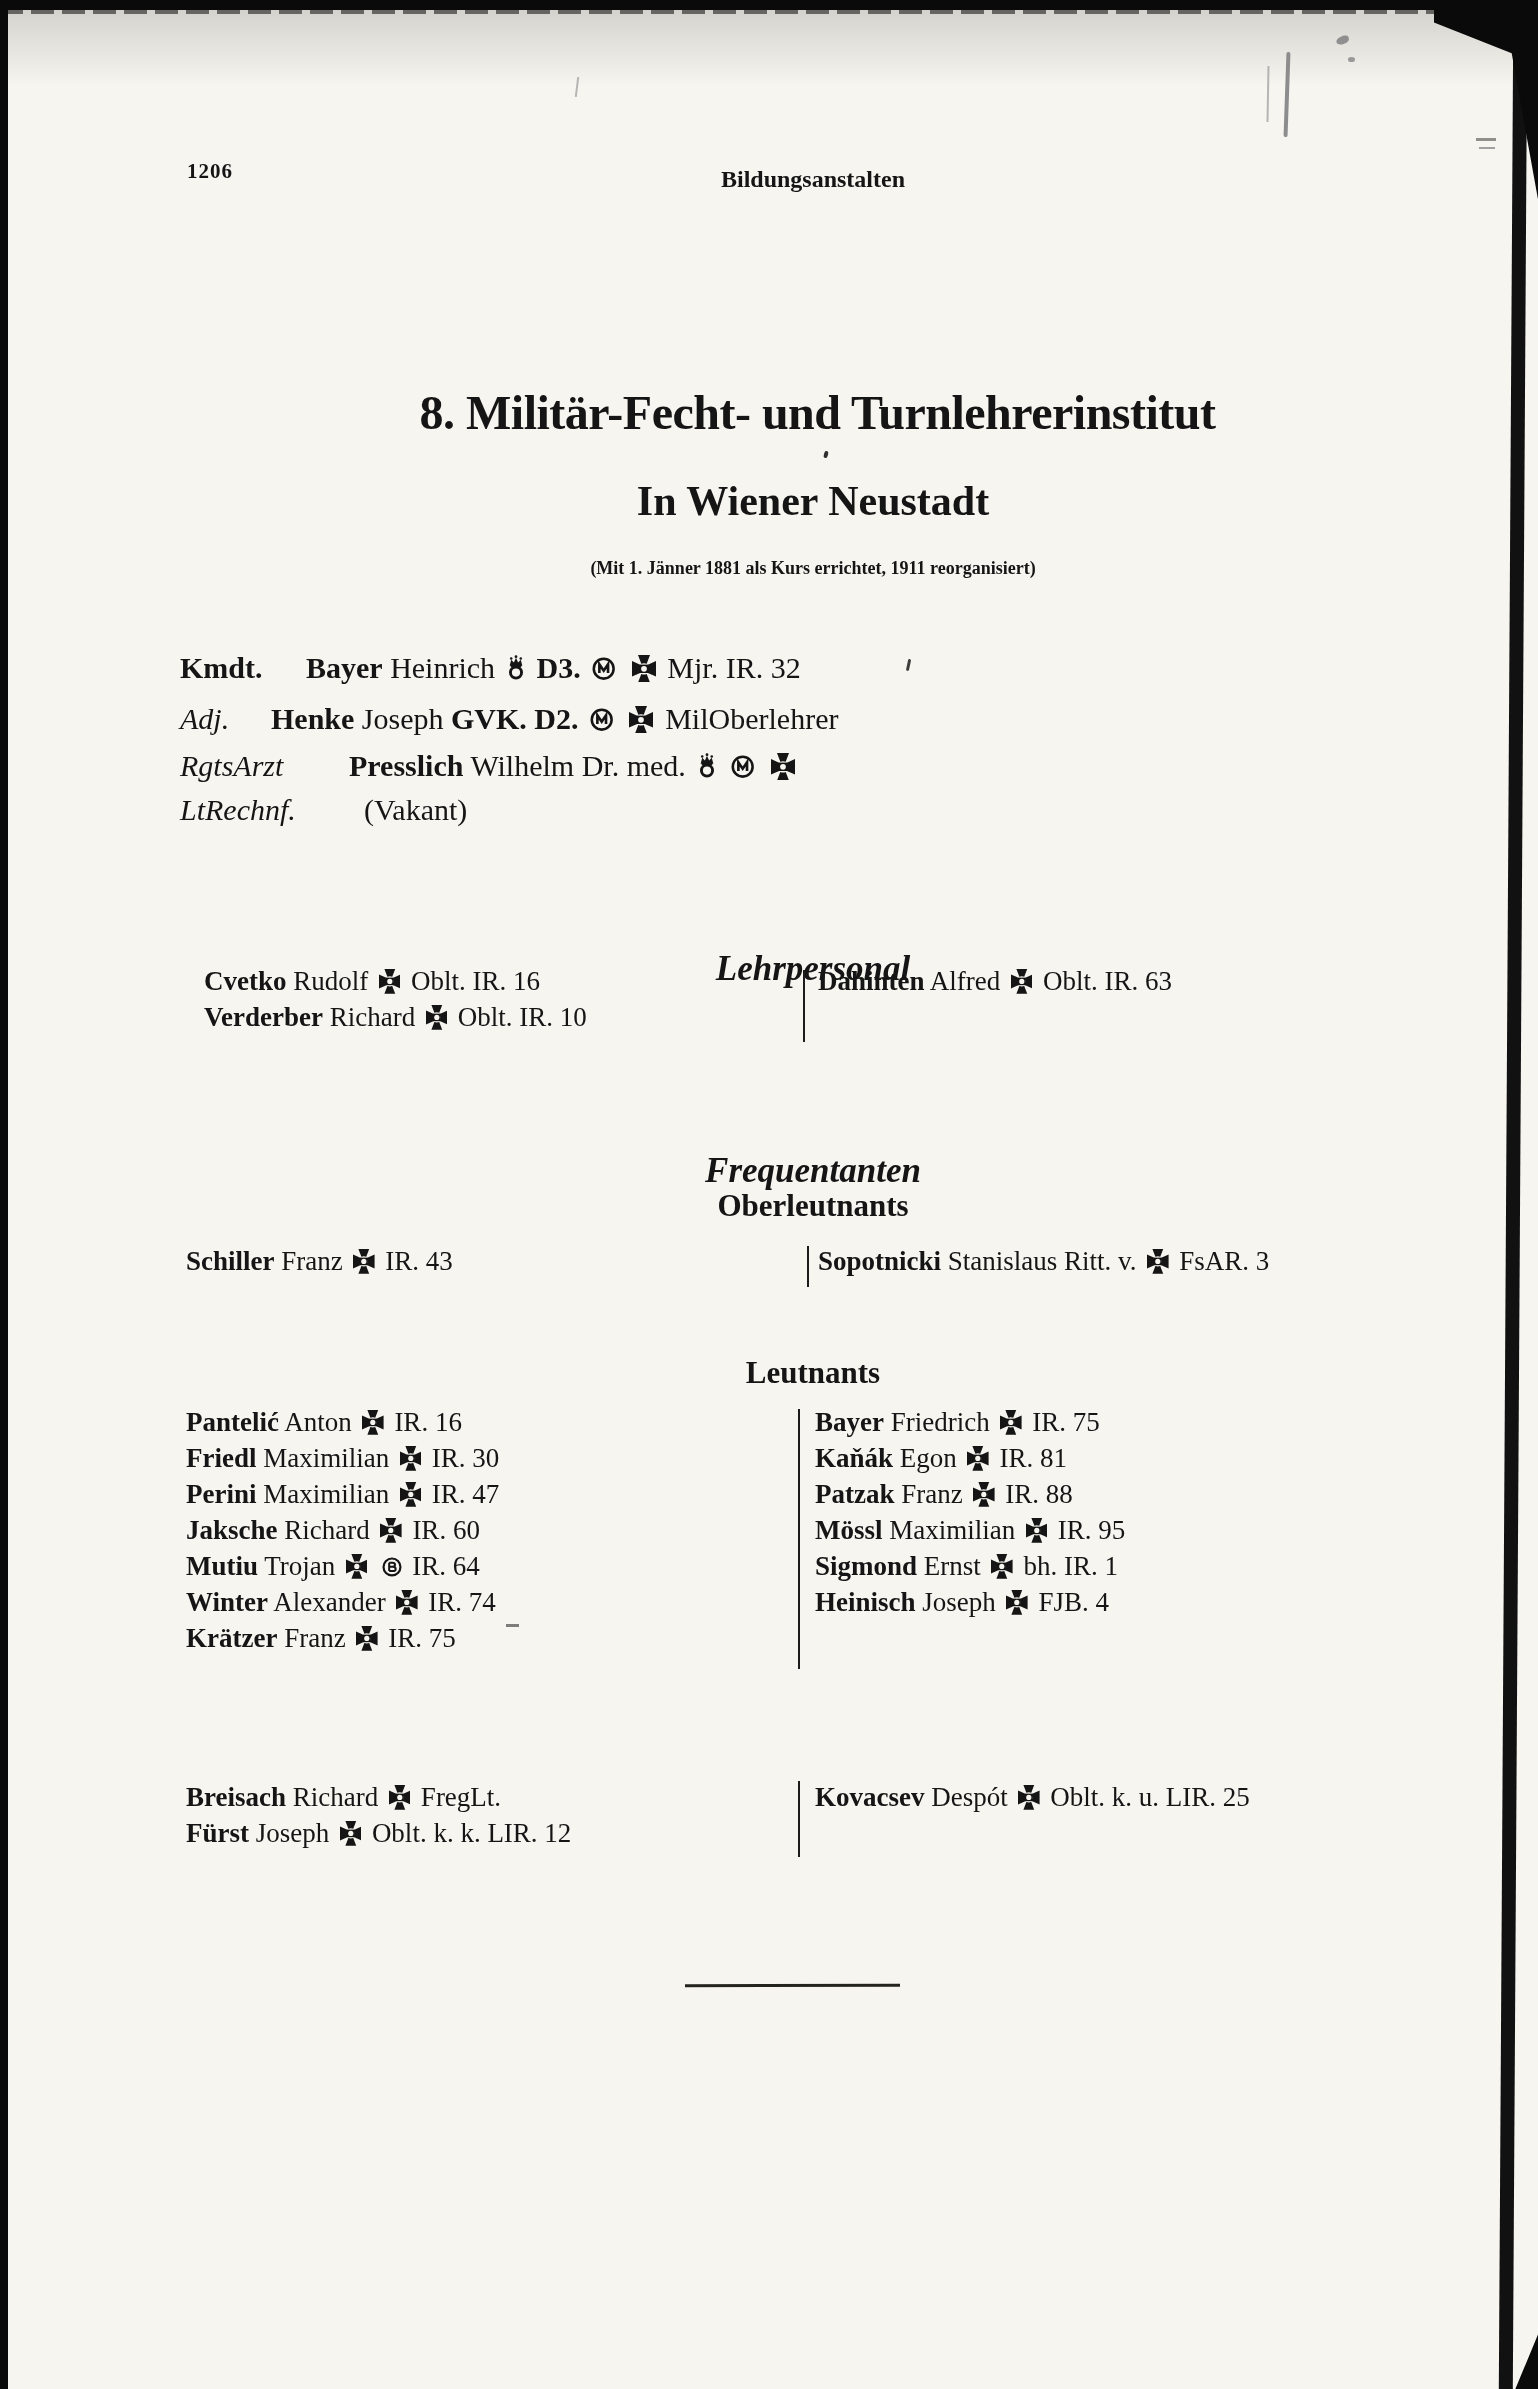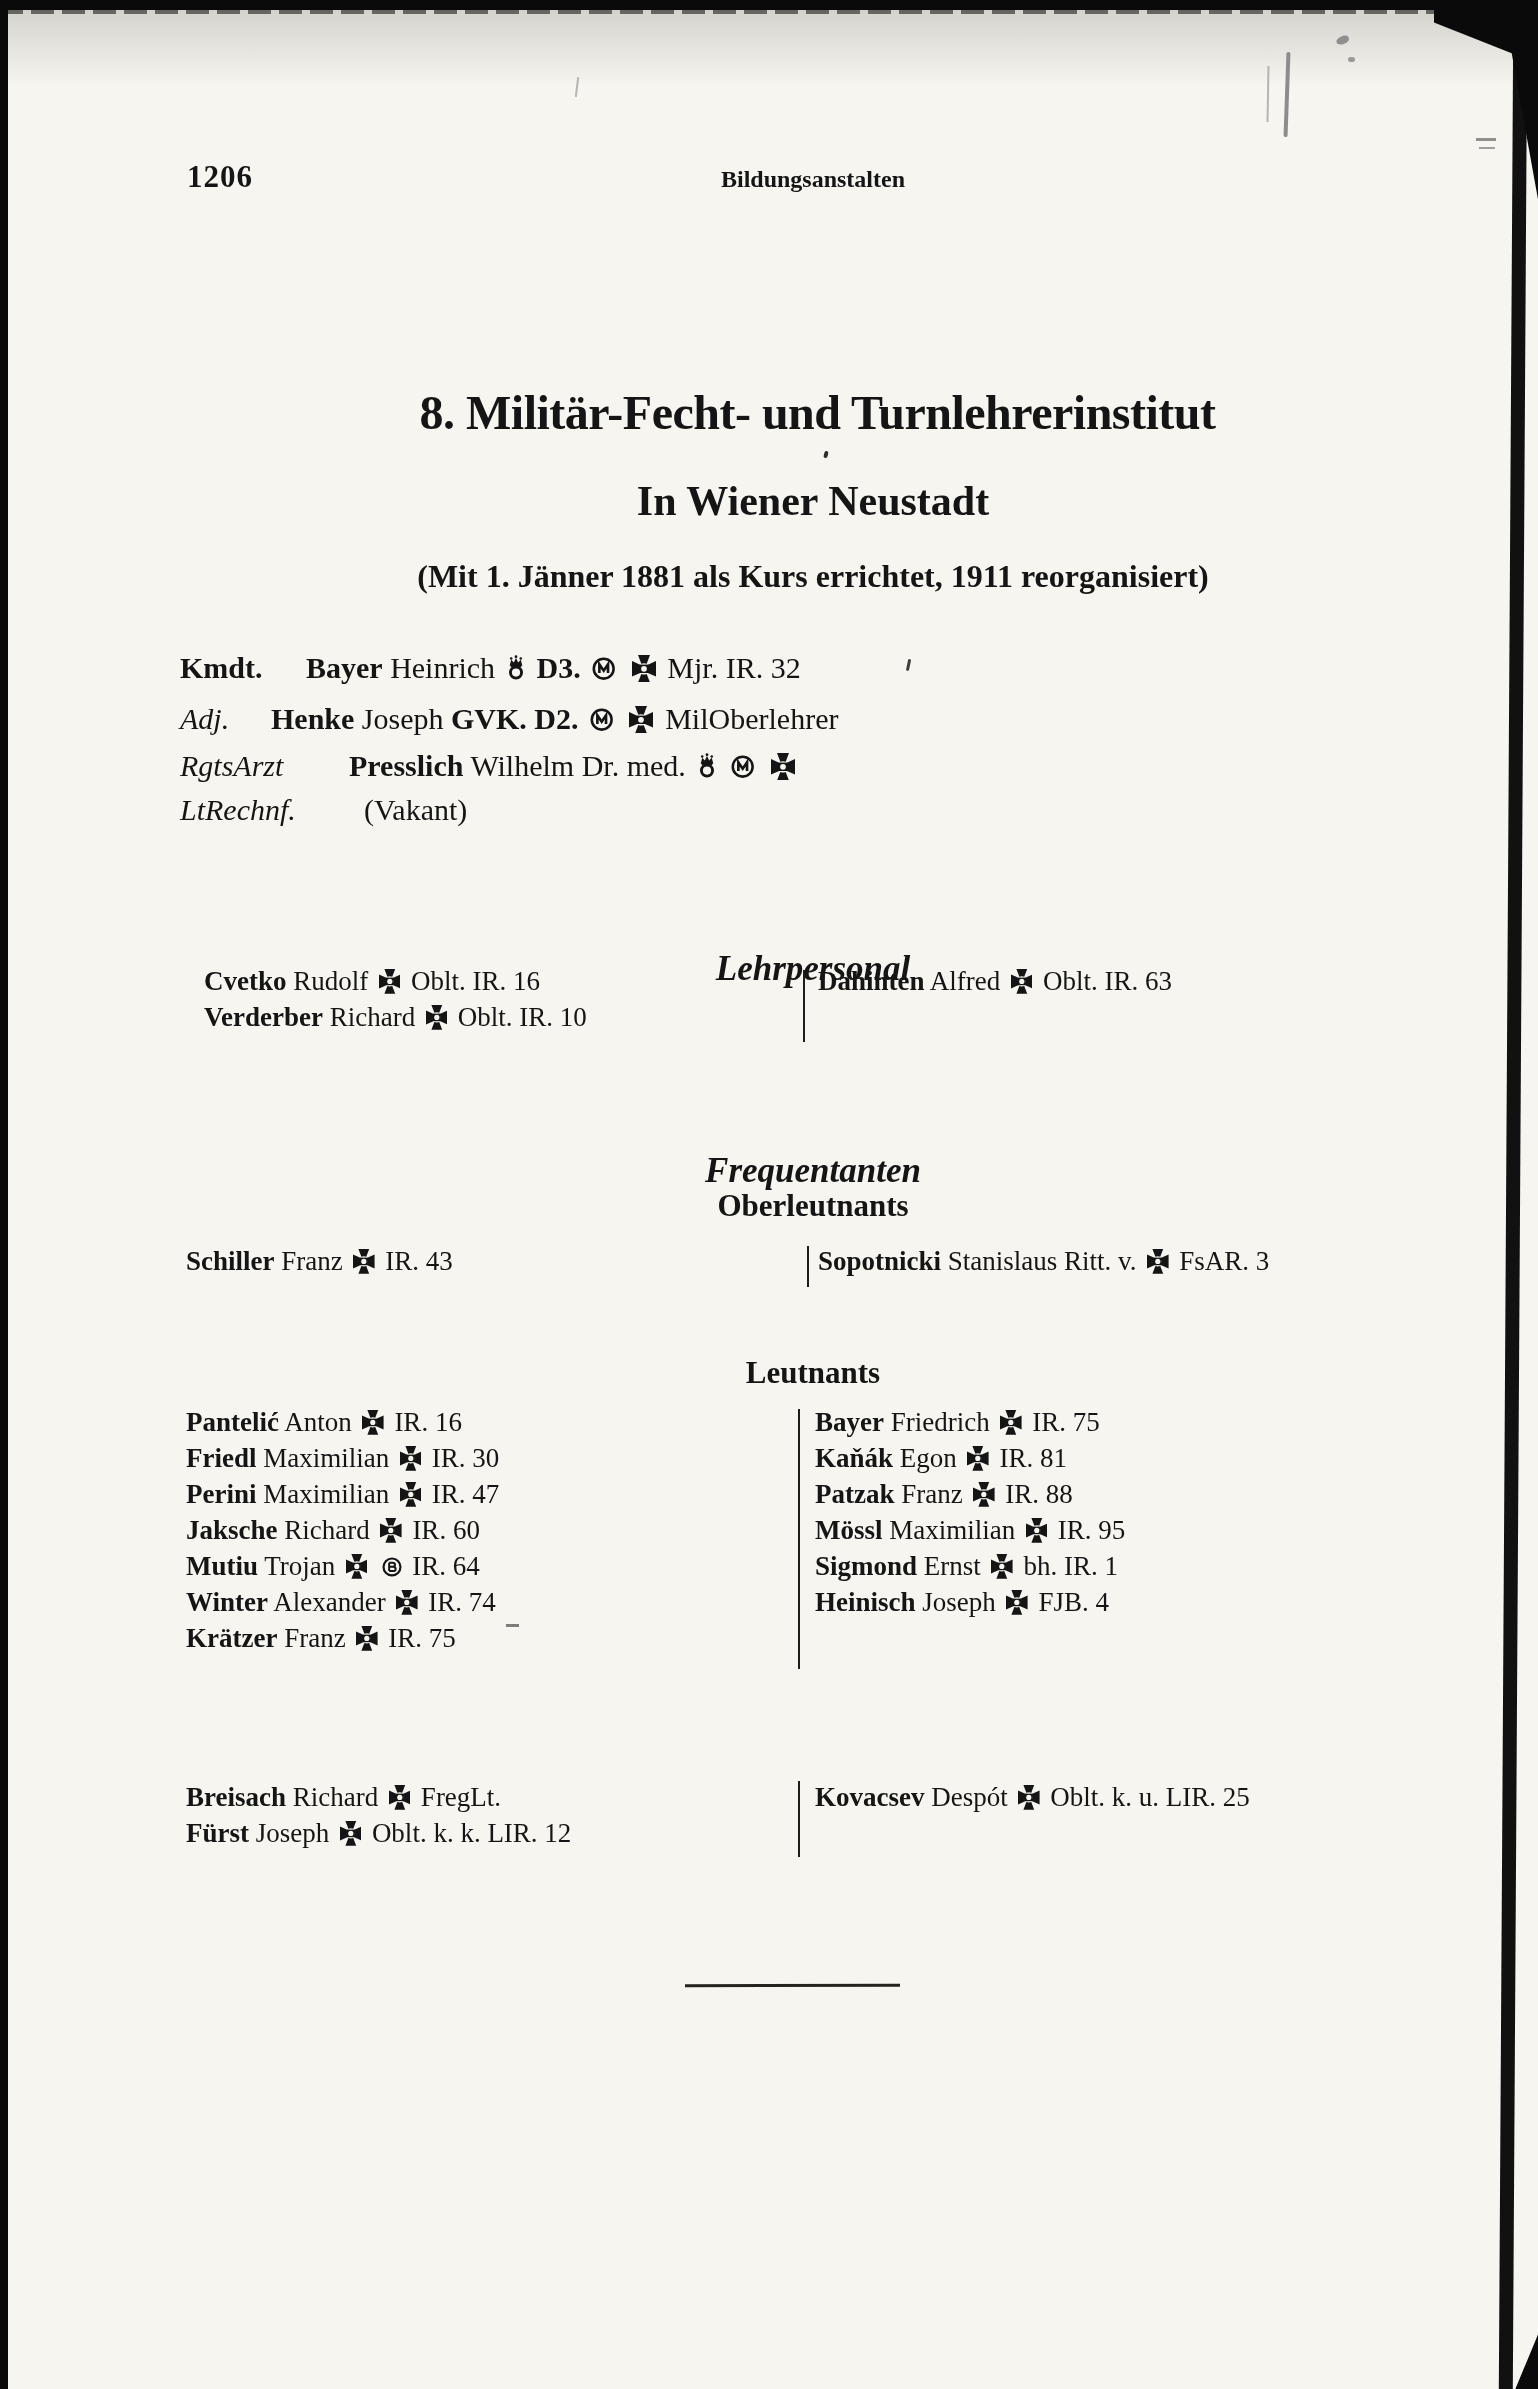--- a/index.html
+++ b/index.html
@@ -3,25 +3,25 @@
 <meta charset="utf-8">
 <style>
   html,body{margin:0;padding:0;width:1538px;height:2424px;background:#ffffff;overflow:hidden;}
   .page{position:absolute;left:0;top:0;width:1538px;height:2424px;background:#f6f5f0;color:#151515;
         font-family:"Liberation Serif","DejaVu Serif",serif;}
   .t{position:absolute;white-space:nowrap;}
   .b{font-weight:700;}
   .it{font-style:italic;}
   .center{text-align:center;}
   
-  .pageno{left:187px;top:159px;font-size:31px;font-weight:700;letter-spacing:1px;}
+  .pageno{left:187px;top:159px;font-size:21px;font-weight:700;letter-spacing:1px;}
   .running{left:335px;top:166px;width:956px;font-size:24px;font-weight:700;}
   .title{left:292px;top:385px;width:1051px;font-size:48px;font-weight:700;letter-spacing:-0.5px;}
   .subtitle{left:335px;top:477px;width:956px;font-size:42px;font-weight:700;}
-  .note{left:335px;top:558px;width:956px;font-size:32px;font-weight:700;}
+  .note{left:335px;top:558px;width:956px;font-size:18px;font-weight:700;}
   .staff-row{left:180px;font-size:30px;line-height:34px;}
   .staff-role{display:inline-block;min-width:4.8px;}
   .staff-parts{position:absolute;top:0;}
   .h-italic{left:335px;width:956px;font-size:35px;font-weight:700;font-style:italic;margin-top:48px;}
   .h-bold{left:335px;width:956px;font-size:31px;font-weight:700;margin-top:13px;}
   .col{font-size:27px;}
   .col .row{white-space:nowrap;}
   
   .icon{display:inline-block;margin:0 .14em;}
   .icon svg{display:block;width:100%;height:100%;}

